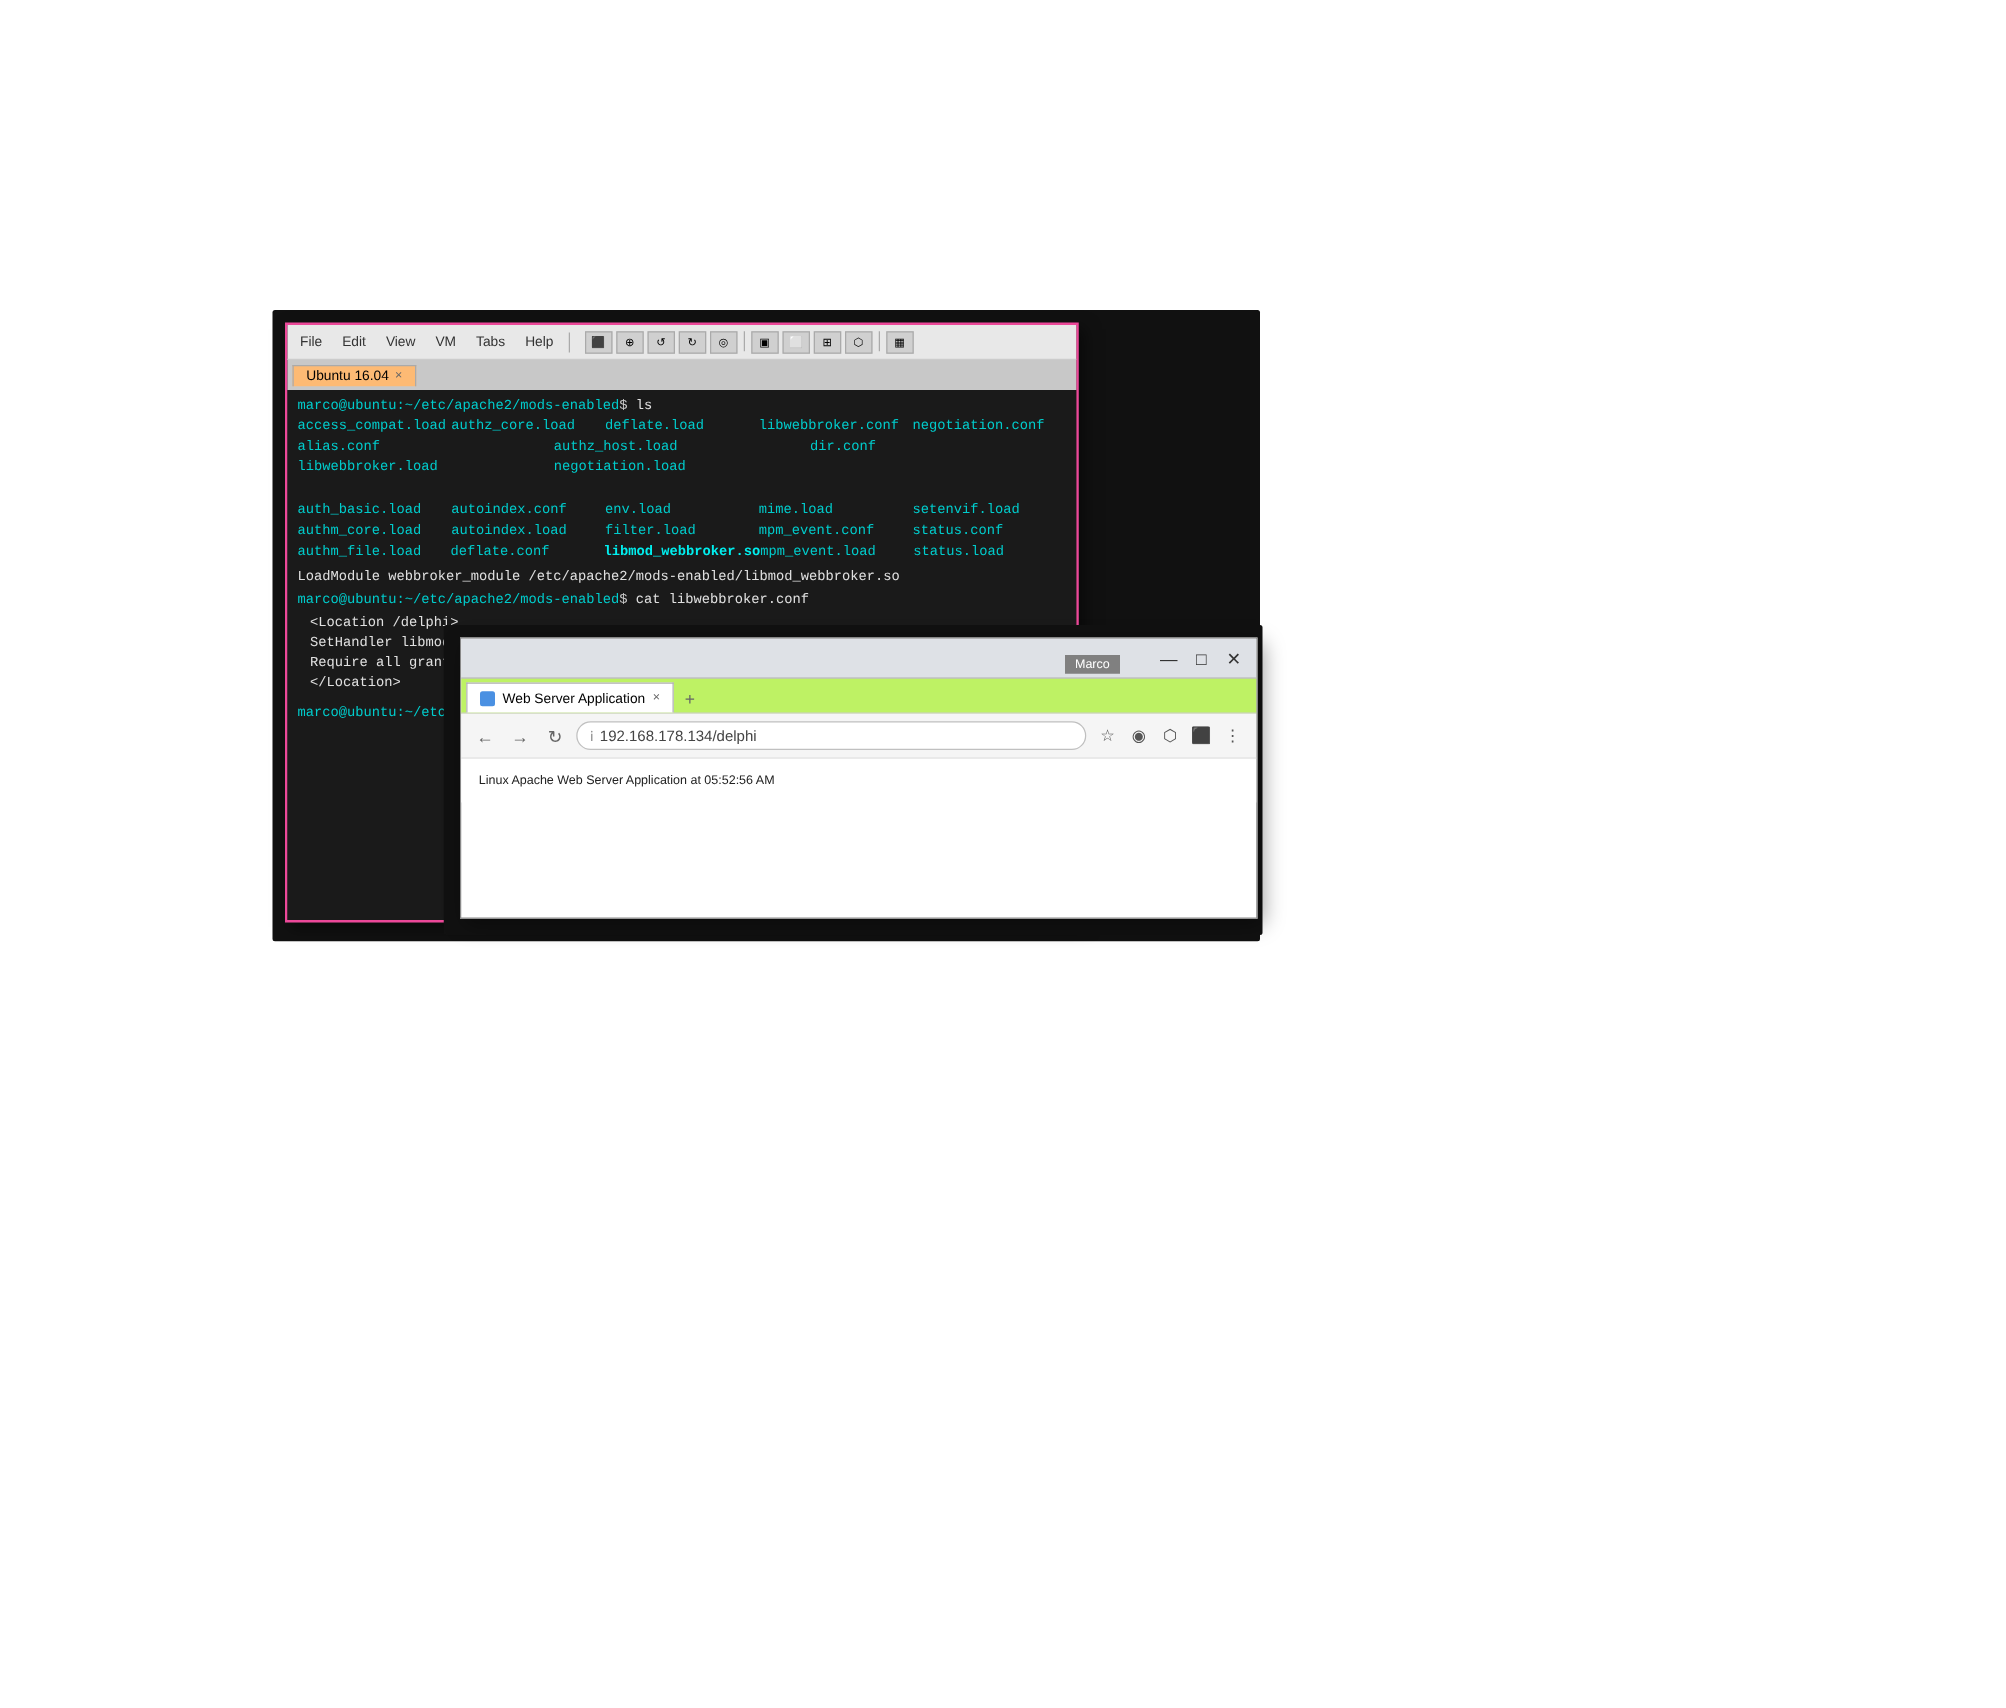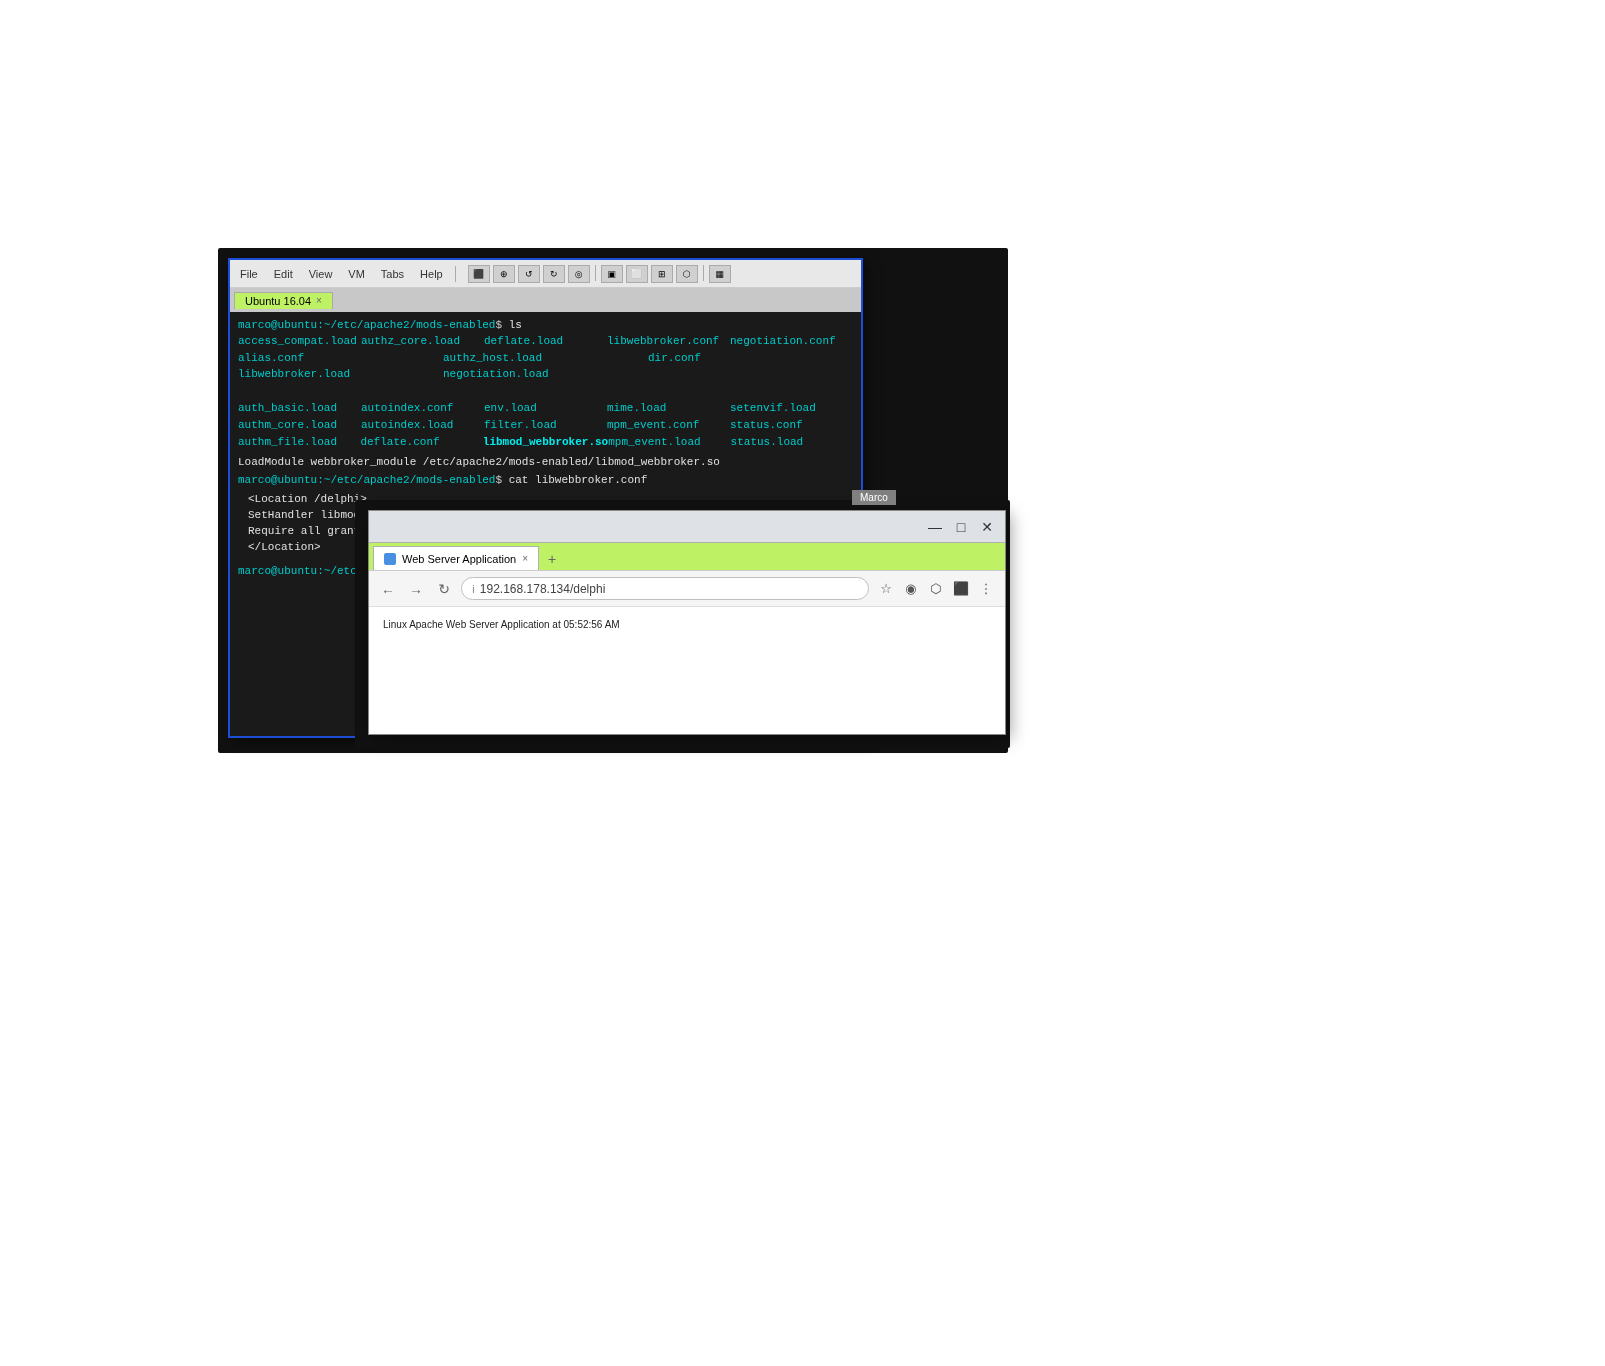--- a/index.html
+++ b/index.html
@@ -13,21 +13,21 @@
     }
 
     
     .terminal-window {
       position: absolute;
       top: 258px;
       left: 228px;
       width: 635px;
       height: 480px;
       background: #1a1a1a;
-      border: 2px solid #1d4ed8;
+      border: 2px solid #ec4899;
       box-shadow: 4px 4px 12px rgba(0,0,0,0.5);
       z-index: 1;
     }
 
     .terminal-menubar {
       background: #e8e8e8;
       height: 28px;
       display: flex;
       align-items: center;
       padding: 0 6px;
@@ -69,21 +69,21 @@
     .terminal-tab-bar {
       background: #c8c8c8;
       height: 24px;
       display: flex;
       align-items: center;
       padding: 0 4px;
       gap: 2px;
     }
 
     .terminal-tab {
-      background: #bef264;
+      background: #fdba74;
       border: 1px solid #aaa;
       border-bottom: none;
       padding: 2px 10px;
       font-size: 11px;
       display: flex;
       align-items: center;
       gap: 5px;
       cursor: pointer;
     }
 
@@ -371,21 +371,21 @@
     </div>
 
     <div style="margin-top:8px;">
       <span class="term-cyan">marco@ubuntu:~/etc/a</span>
     </div>
   </div>
 </div>
 
 <div class="outer-frame-browser"></div>
 
-<div style="position:absolute; top:490px; left:852px; background:#808080; color:white; font-size:10px; padding:2px 8px; z-index:5; font-family:sans-serif;">Marco</div>
+<div style="position:absolute; top:524px; left:852px; background:#808080; color:white; font-size:10px; padding:2px 8px; z-index:5; font-family:sans-serif;">Marco</div>
 
 <div class="browser-window">
 
   <div class="browser-titlebar">
     <div style="flex:1;"></div>
     <div class="browser-window-controls">
       <div class="win-control">—</div>
       <div class="win-control">□</div>
       <div class="win-control close">✕</div>
     </div>

